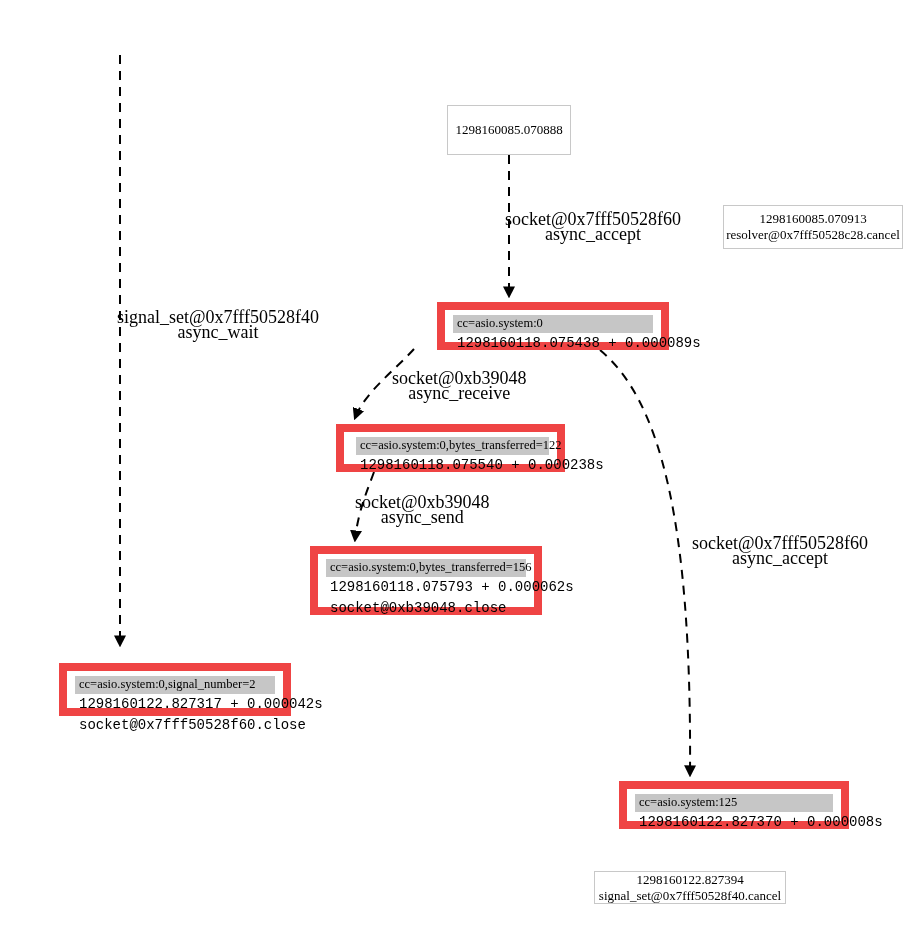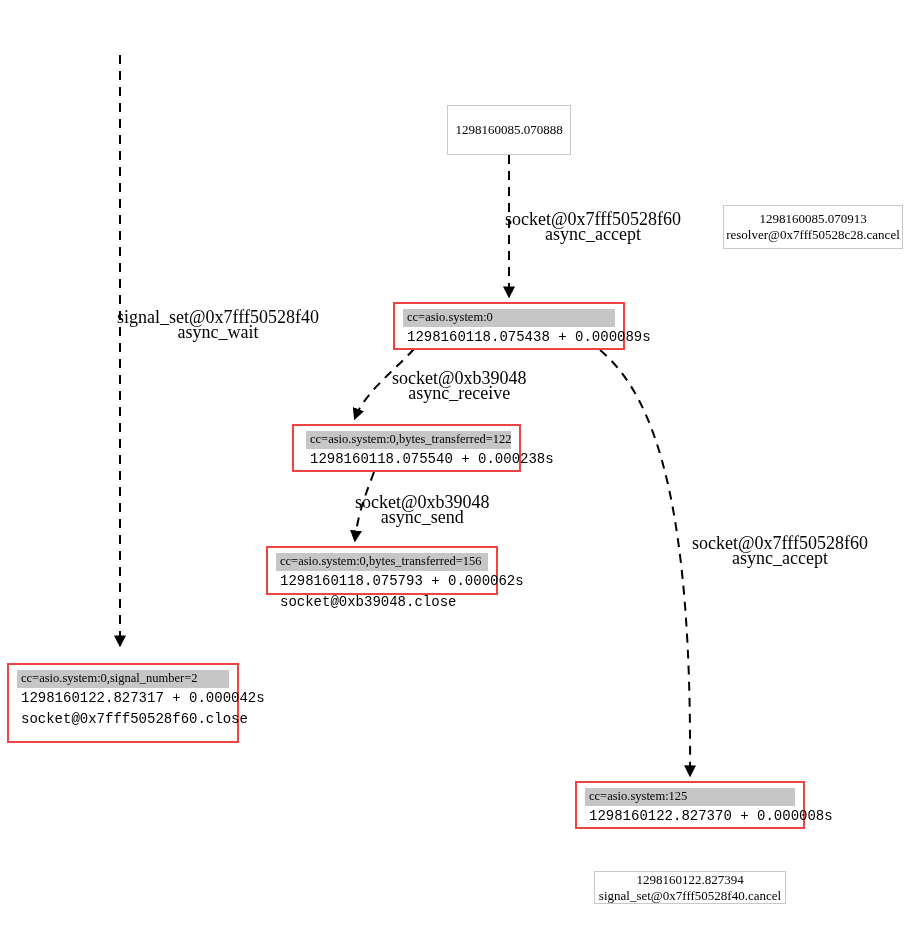--- a/index.html
+++ b/index.html
@@ -9,21 +9,21 @@
 
   
   .plain-node{position:absolute;box-sizing:border-box;background:#fff;
               border:1px solid #c8c8c8;display:flex;flex-direction:column;
               align-items:center;justify-content:center;
               font-family:"Liberation Serif",serif;font-size:13px;color:#000;
               line-height:16px;white-space:nowrap;}
 
   
   .rec-node{position:absolute;box-sizing:border-box;background:#fff;
-            border:2px solid #ef4444;padding:5px 8px 6px 8px;}
+            border:8px solid #ef4444;padding:5px 8px 6px 8px;margin-left:44px;}
   .rec-head{background:#c6c6c6;font-family:"Liberation Serif",serif;
             font-size:12.5px;color:#000;line-height:15px;padding:1px 4px 2px 4px;
             white-space:nowrap;}
   .rec-line{font-family:"Liberation Mono",monospace;font-size:14px;color:#000;
             line-height:21px;white-space:nowrap;padding-left:4px;}
 
   
   .edge-label{position:absolute;font-family:"Liberation Serif",serif;
               font-size:18px;color:#000;line-height:15px;white-space:nowrap;}
   .edge-label .l1{display:block;text-align:left;}
@@ -70,27 +70,27 @@
   <div class="rec-node" style="left:393px;top:302px;width:232px;height:48px;">
     <div class="rec-head">cc=asio.system:0</div>
     <div class="rec-line">1298160118.075438 + 0.000089s</div>
   </div>
 
   <div class="rec-node" style="left:292px;top:424px;width:229px;height:48px;padding-left:12px;">
     <div class="rec-head">cc=asio.system:0,bytes_transferred=122</div>
     <div class="rec-line">1298160118.075540 + 0.000238s</div>
   </div>
 
-  <div class="rec-node" style="left:266px;top:546px;width:232px;height:49px;">
+  <div class="rec-node" style="left:266px;top:546px;width:232px;height:69px;">
     <div class="rec-head">cc=asio.system:0,bytes_transferred=156</div>
     <div class="rec-line">1298160118.075793 + 0.000062s</div>
     <div class="rec-line">socket@0xb39048.close</div>
   </div>
 
-  <div class="rec-node" style="left:7px;top:663px;width:232px;height:80px;">
+  <div class="rec-node" style="left:15px;top:663px;width:232px;height:53px;">
     <div class="rec-head">cc=asio.system:0,signal_number=2</div>
     <div class="rec-line">1298160122.827317 + 0.000042s</div>
     <div class="rec-line">socket@0x7fff50528f60.close</div>
   </div>
 
   <div class="rec-node" style="left:575px;top:781px;width:230px;height:48px;">
     <div class="rec-head">cc=asio.system:125</div>
     <div class="rec-line">1298160122.827370 + 0.000008s</div>
   </div>
 

